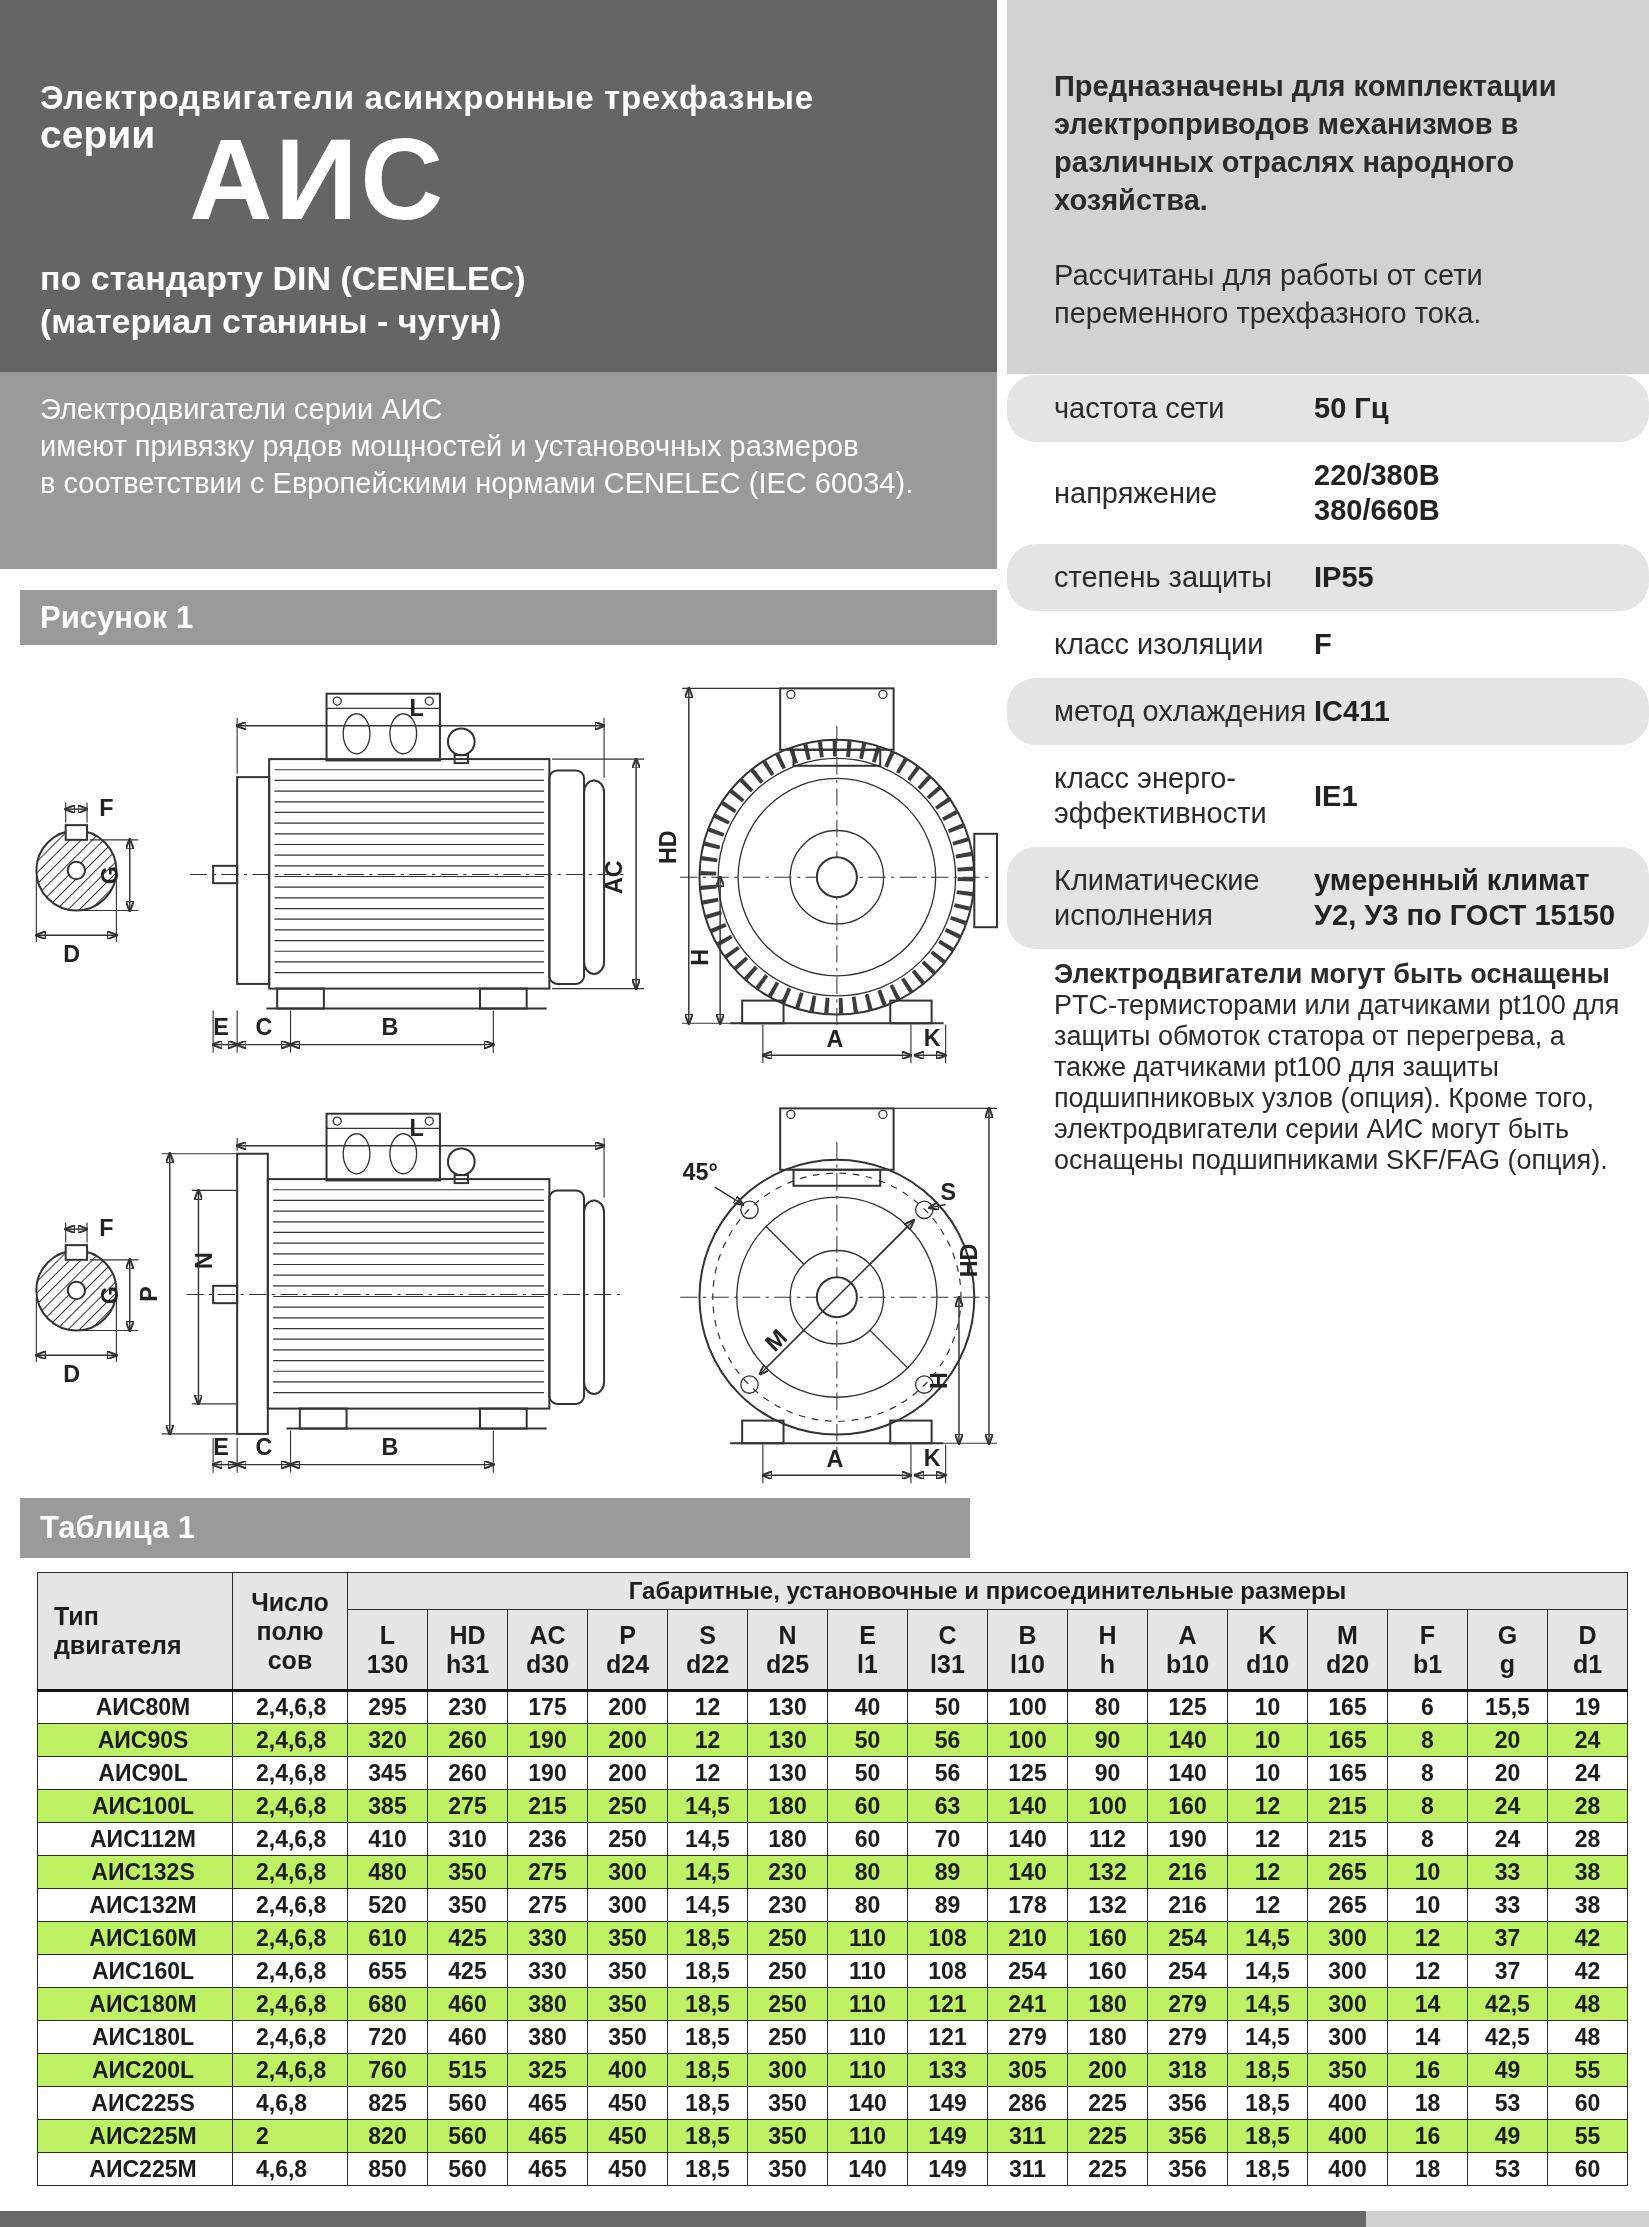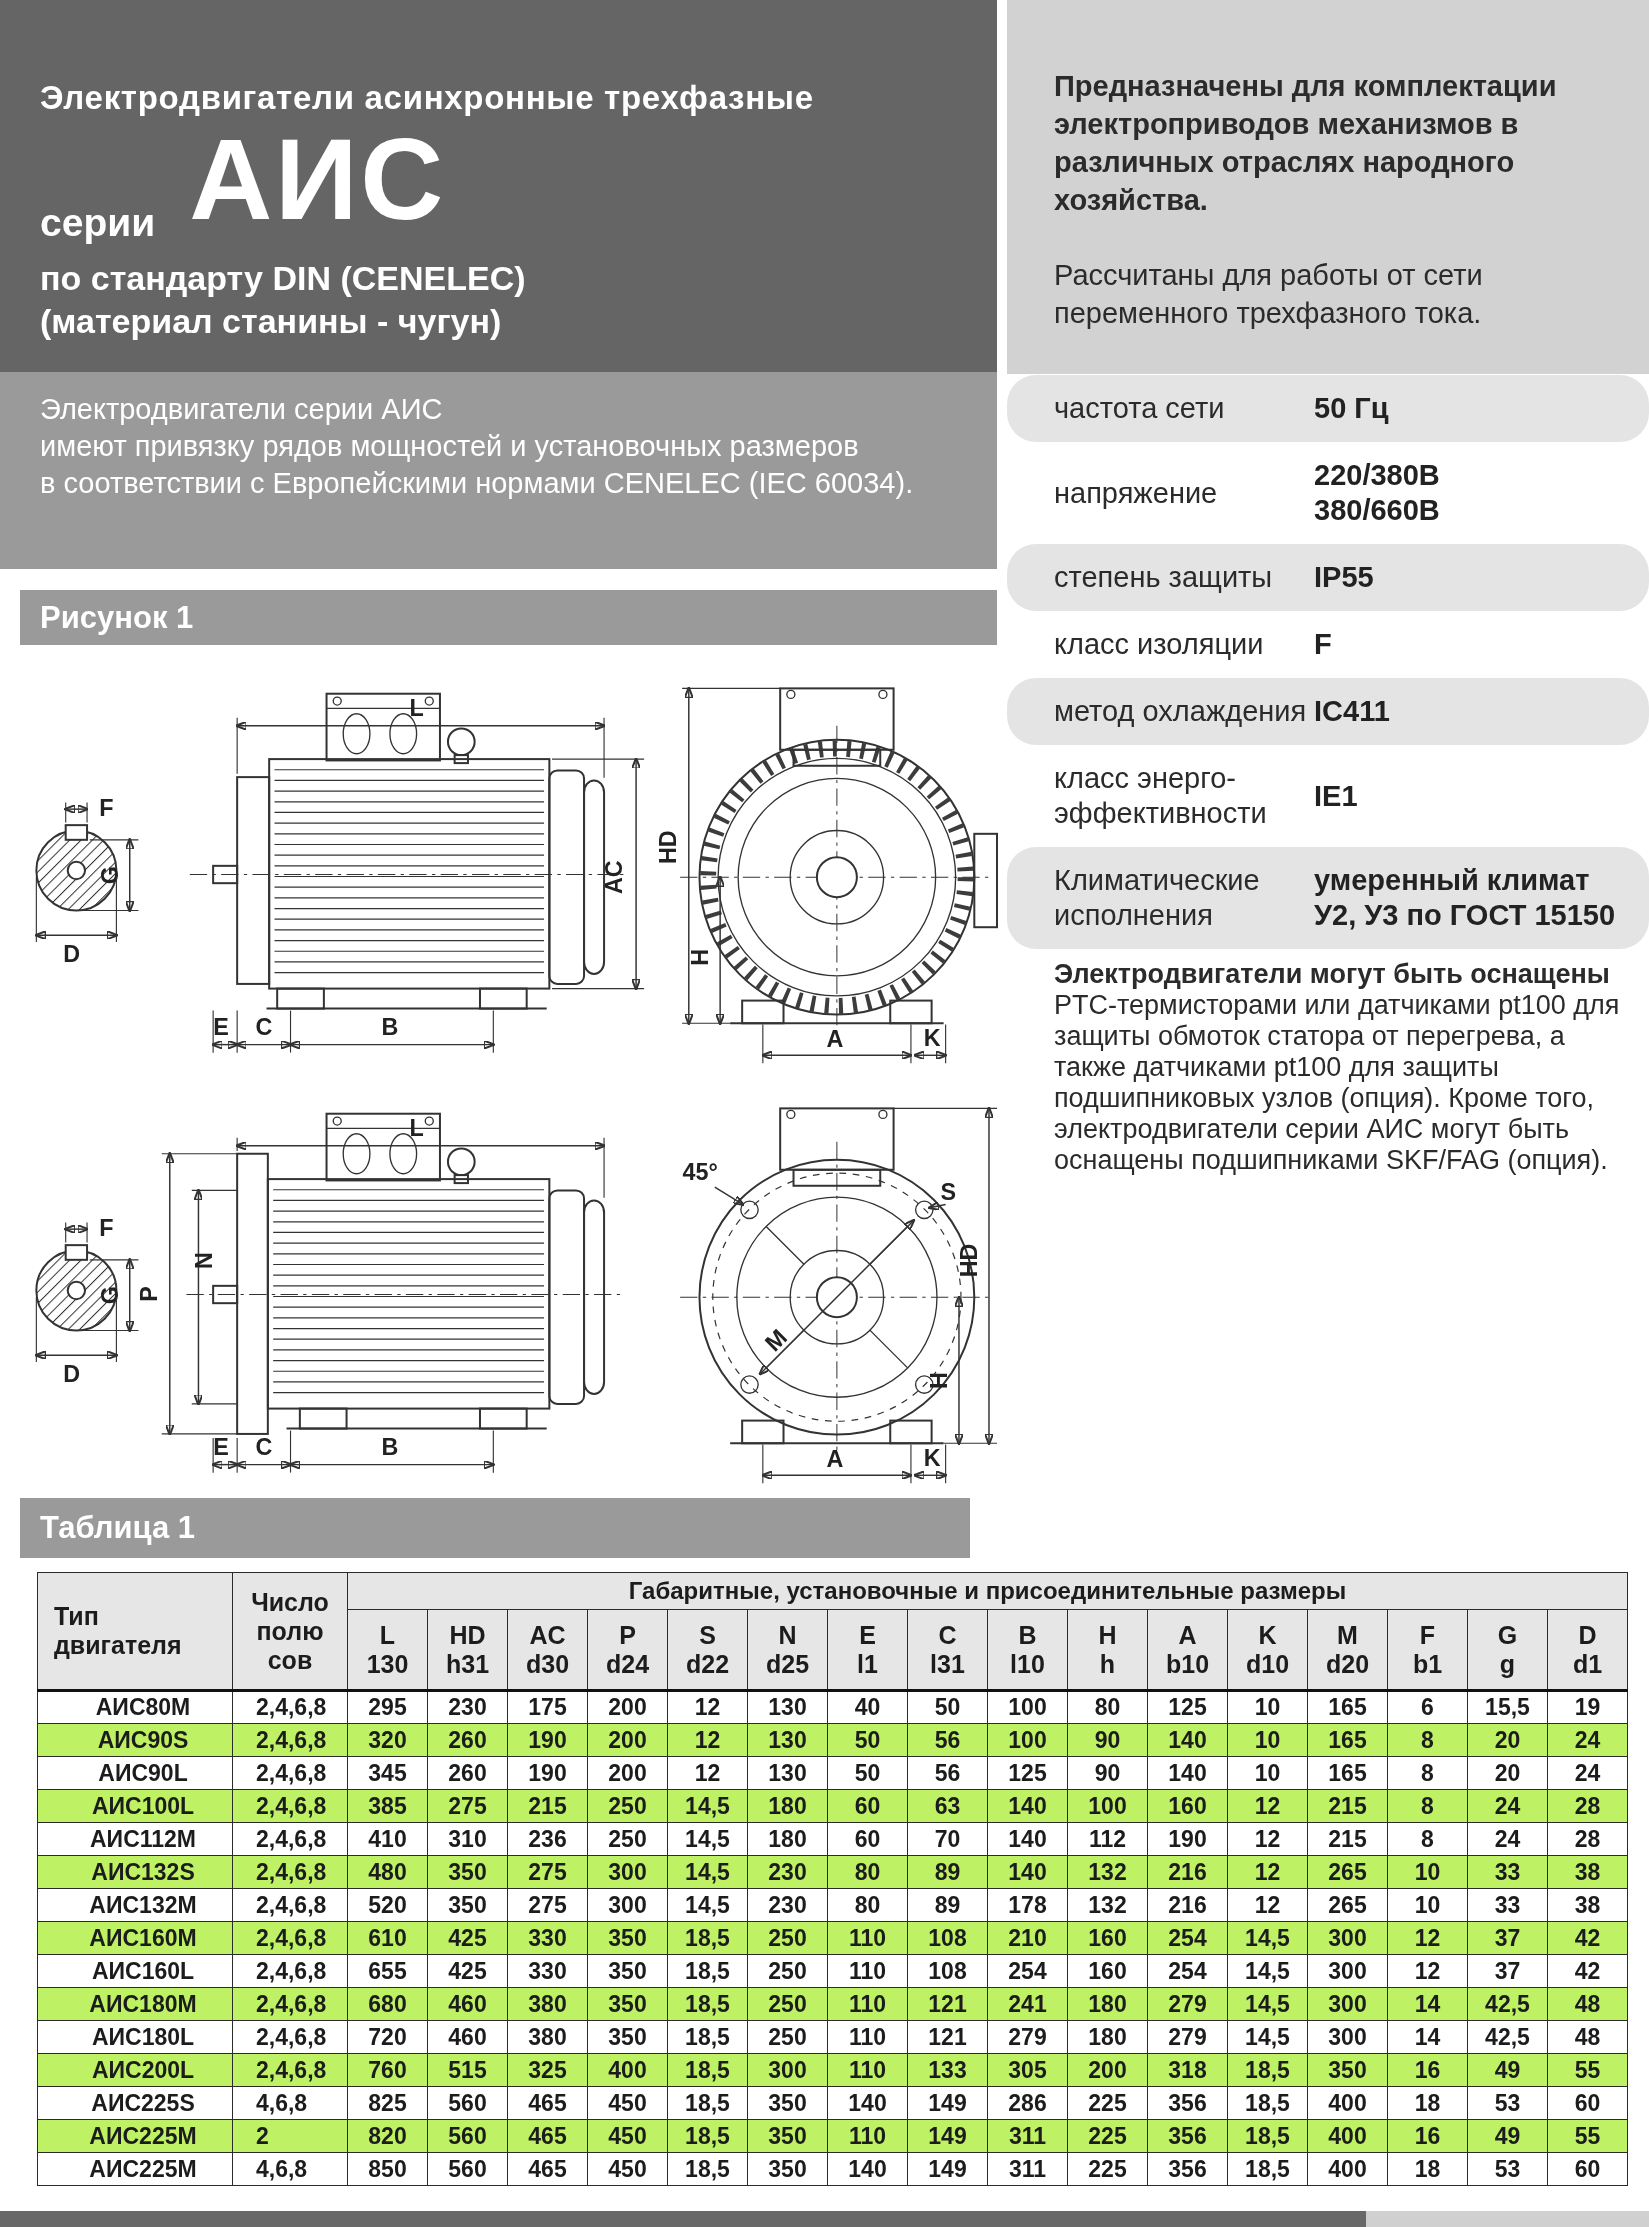--- a/index.html
+++ b/index.html
@@ -3,21 +3,21 @@
 <meta charset="utf-8">
 <style>
   html,body{margin:0;padding:0;background:#fff;}
   .page{position:relative;width:1649px;height:2227px;background:#fff;overflow:hidden;
         font-family:"Liberation Sans",sans-serif;color:#2b2b2b;padding-left:8px;}
   .abs{position:absolute;}
 
   
   .title-block{left:0;top:0;width:997px;height:372px;background:#666565;color:#fff;}
   .title-line1{position:absolute;left:40px;top:79px;font-size:33px;font-weight:bold;letter-spacing:0.7px;}
-  .series-row{position:absolute;left:40px;top:113px;display:flex;align-items:flex-end;}
+  .series-row{position:absolute;left:40px;top:113px;display:flex;align-items:flex-start;}
   .series-prefix{font-size:39px;font-weight:bold;}
   .series-name{font-size:115px;font-weight:bold;margin-left:34px;letter-spacing:2.7px;}
   .std-line1{position:absolute;left:40px;top:259px;font-size:34px;font-weight:bold;}
   .std-line2{position:absolute;left:40px;top:302px;font-size:34px;font-weight:bold;}
 
   
   .desc-block{left:0;top:372px;width:997px;height:197px;background:#9a9a9a;color:#fff;}
   .desc-text{position:absolute;left:40px;top:18.7px;font-size:29px;line-height:37px;}
 
   .section-bar{background:#9a9a9a;color:#fff;font-size:31px;font-weight:bold;display:flex;align-items:center;padding-left:20px;box-sizing:border-box;}

